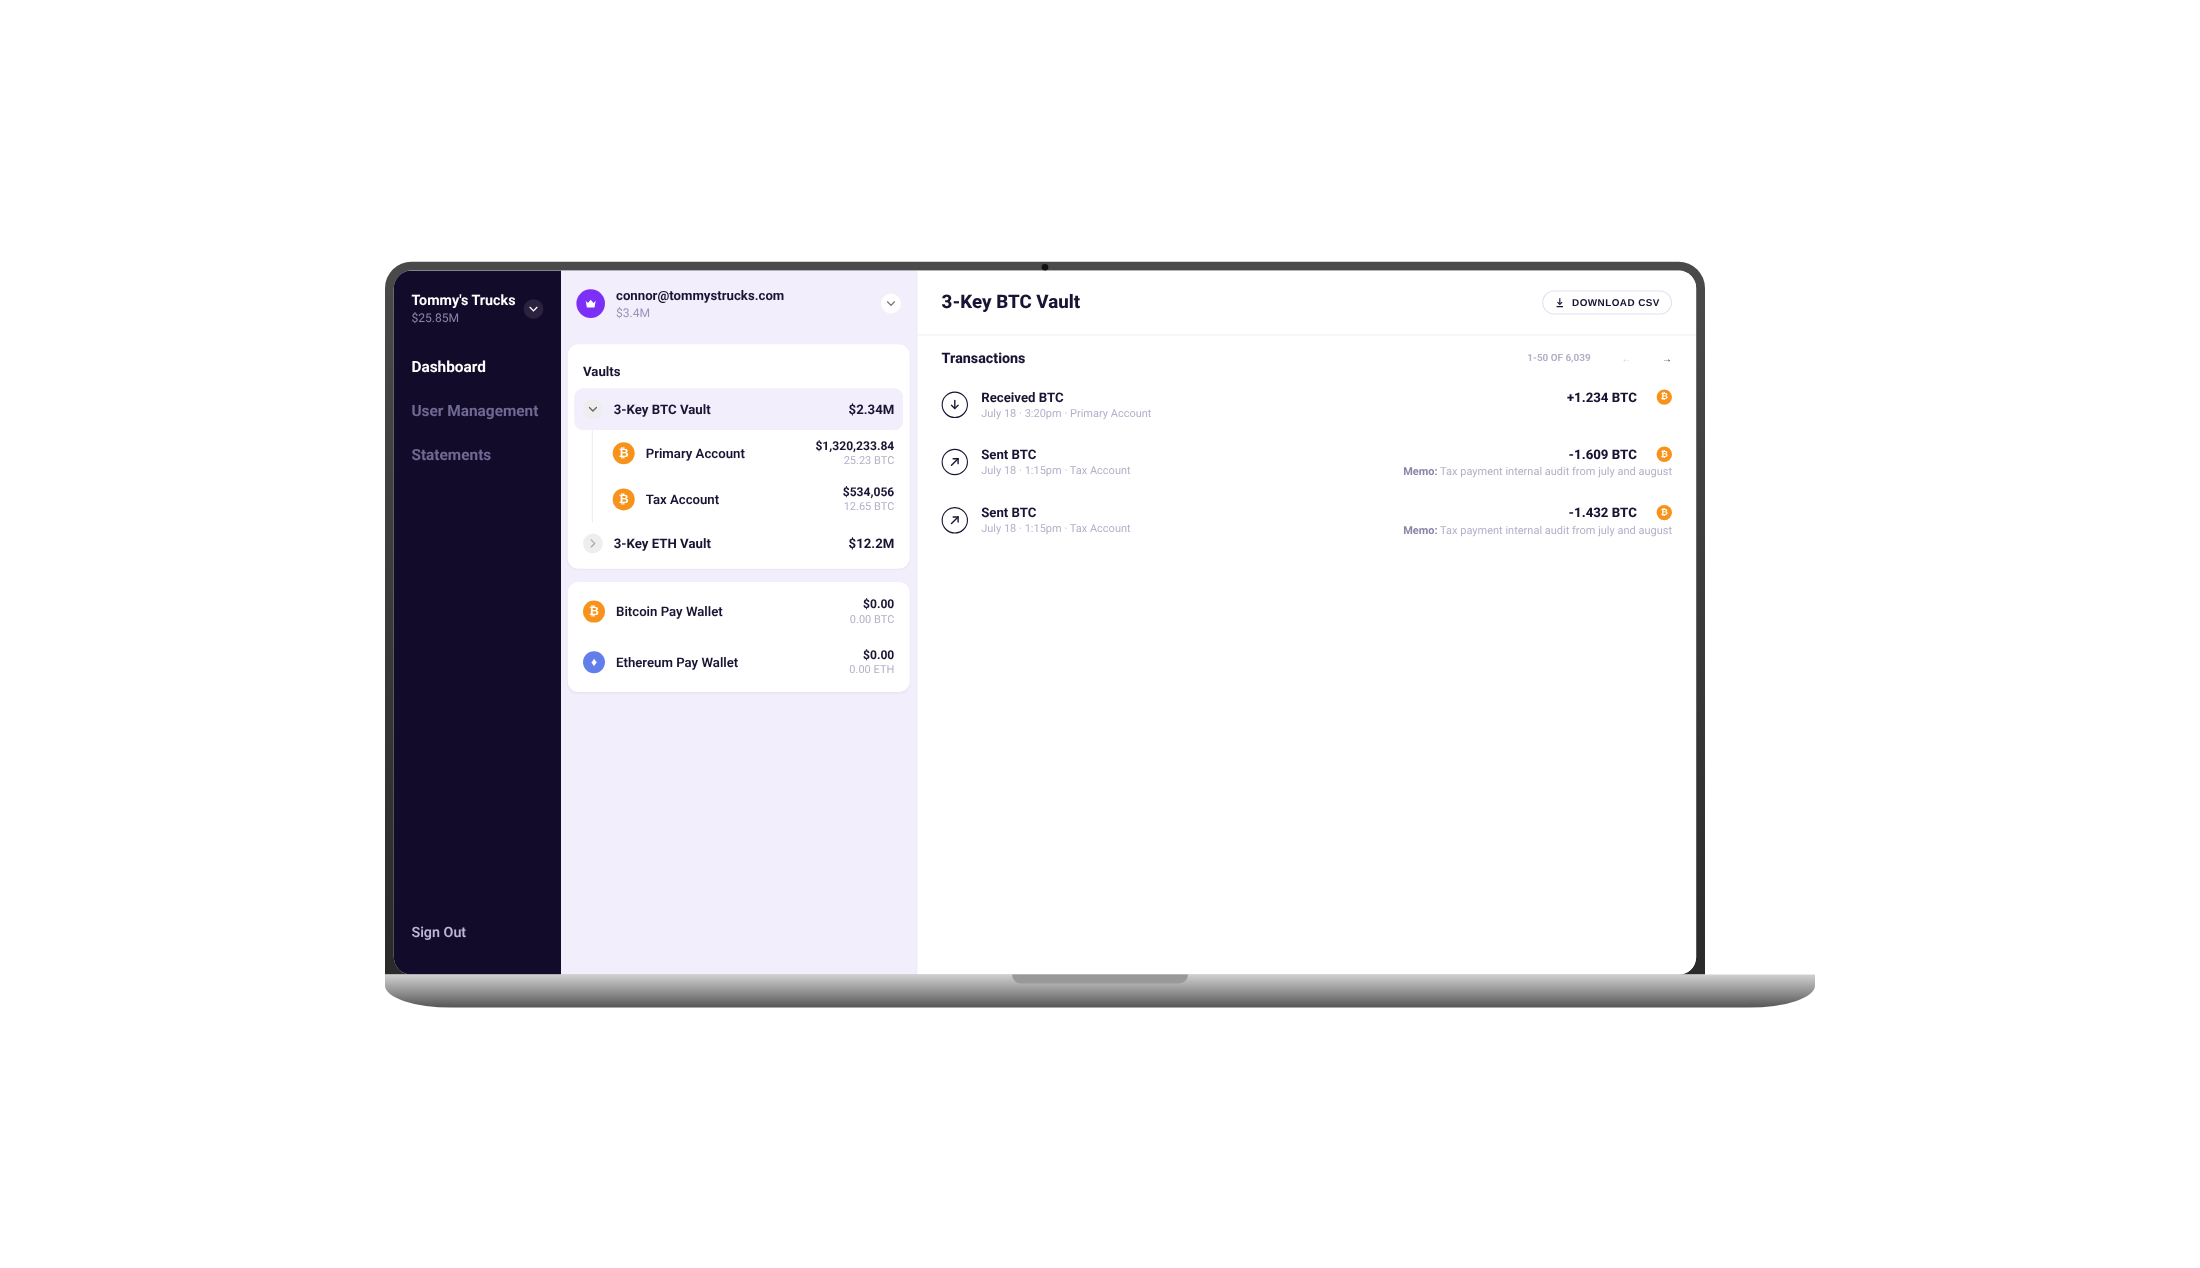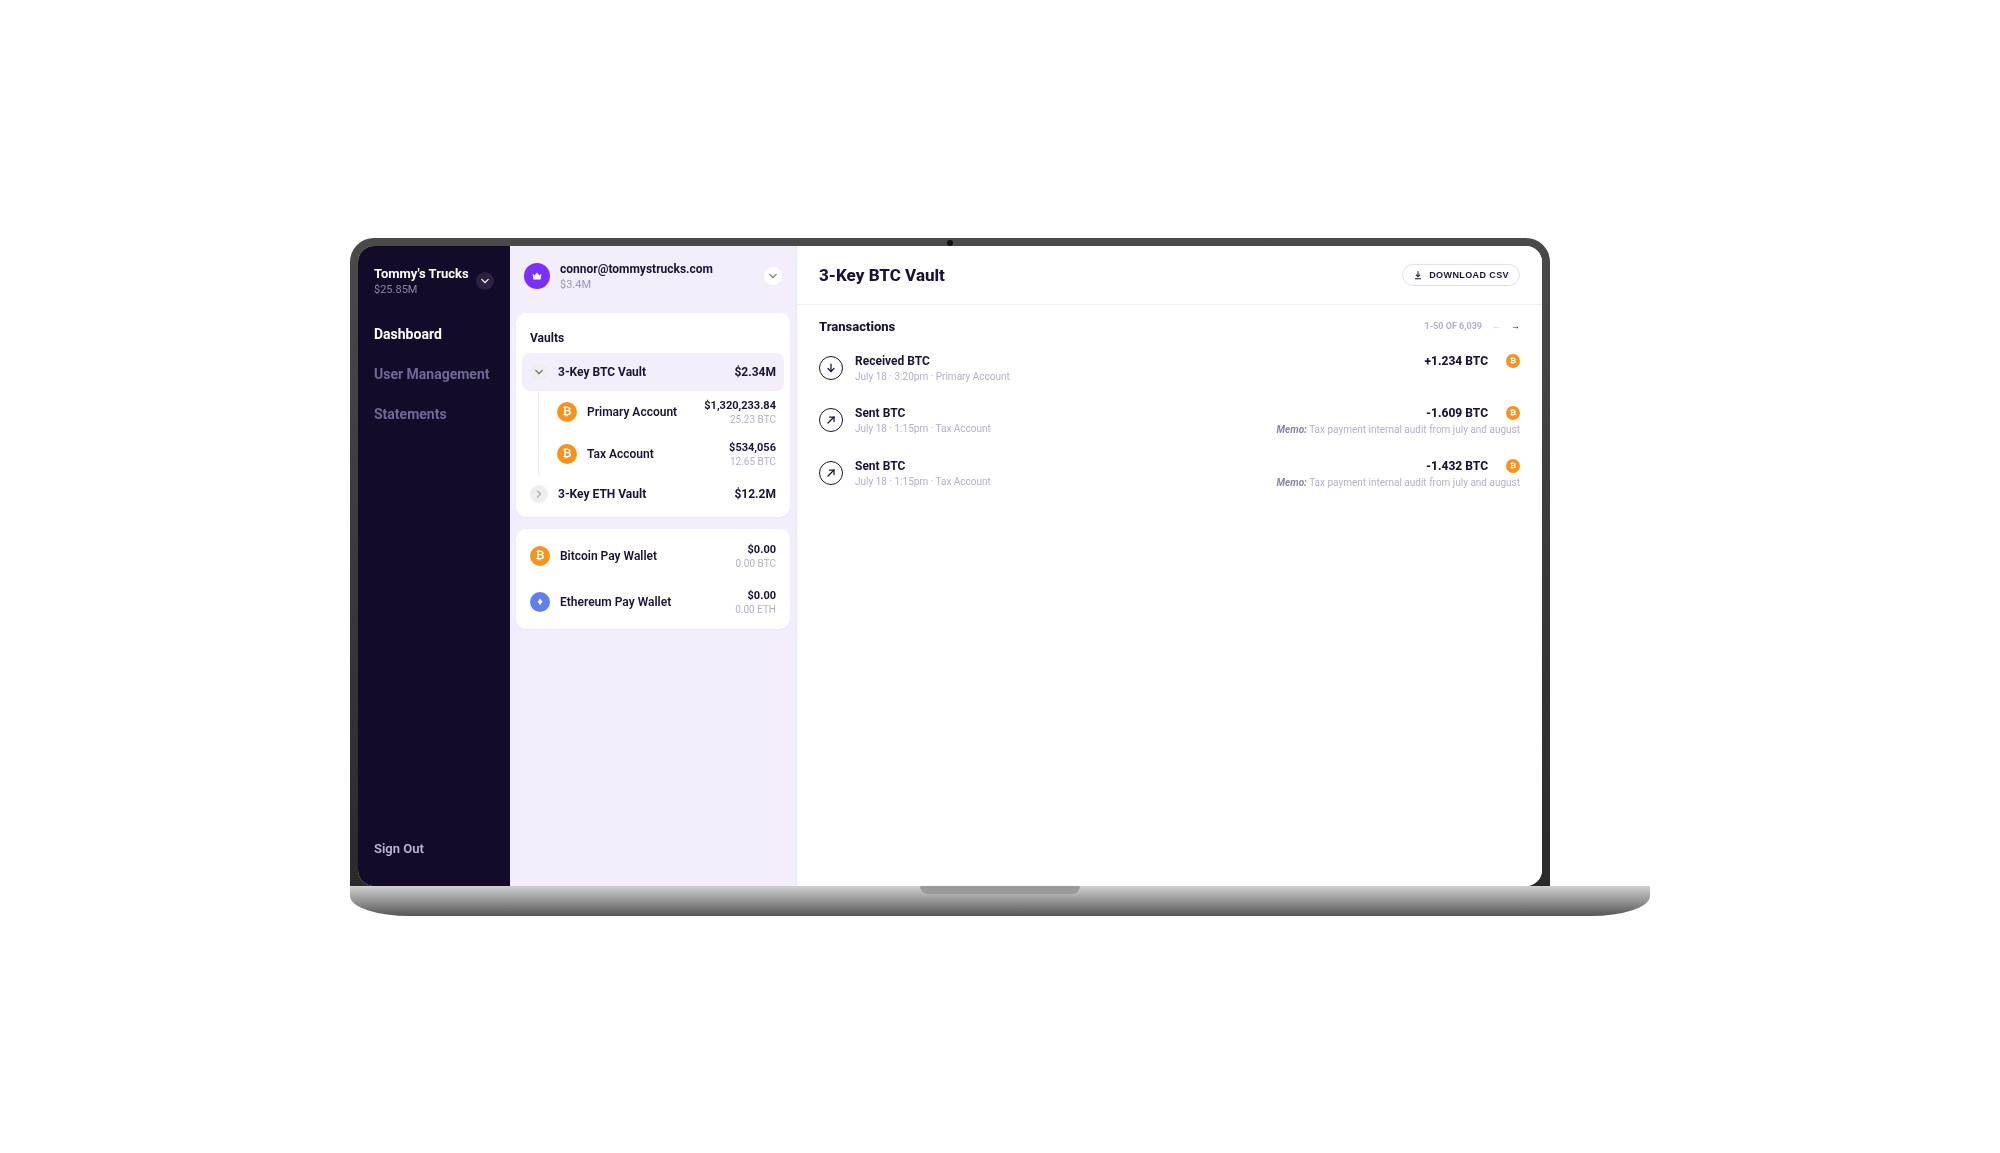--- a/index.html
+++ b/index.html
@@ -74,21 +74,21 @@
   font-size: 14px; font-weight: 700; color: #6f6994;
   padding: 10px 0; cursor: pointer;
 }
 .nav-item.active { color: #fff; }
 .signout {
   margin-top: auto; padding: 0 16px 10px;
   font-size: 13px; font-weight: 600; color: #bdb7d6; cursor: pointer;
 }
 
 .midcol {
-  width: 287px;
+  width: 324px;
   background: #f3eefc;
   display: flex;
   flex-direction: column;
   border-right: 1px solid #ece8f7;
 }
 .account-header {
   display: flex; align-items: center; gap: 10px;
   padding: 16px 14px;
 }
 .crown-badge {
@@ -156,21 +156,21 @@
   display: flex; align-items: center; gap: 6px;
   border: 1px solid #e3dff0; border-radius: 16px;
   padding: 5px 10px; font-size: 9px; font-weight: 800; letter-spacing: 0.4px;
   cursor: pointer; color: #1a1333; background: #fff;
 }
 .tx-header {
   display: flex; align-items: center; justify-content: space-between;
   padding: 14px 22px 8px;
 }
 .tx-title { font-size: 13px; font-weight: 800; color: #1a1333; }
-.pager { display: flex; align-items: center; gap: 10px; color: #b5afc9; font-size: 9px; font-weight: 700; }
+.pager { display: flex; align-items: center; gap: 28px; color: #b5afc9; font-size: 9px; font-weight: 700; }
 .pager-btn { cursor: pointer; color: #1a1333; }
 .tx-list { padding: 0 22px; }
 .tx-row {
   display: flex; align-items: flex-start; gap: 12px;
   padding: 12px 0;
 }
 .tx-icon {
   width: 24px; height: 24px; border-radius: 50%;
   border: 1.5px solid #1a1333;
   display: flex; align-items: center; justify-content: center;
@@ -180,21 +180,21 @@
 .tx-line1 { font-size: 12px; font-weight: 700; color: #1a1333; }
 .tx-line2 { font-size: 10px; color: #b5afc9; margin-top: 3px; }
 .tx-right { display: flex; align-items: center; gap: 18px; }
 .tx-amt { font-size: 12px; font-weight: 800; color: #1a1333; }
 .mini-coin {
   width: 14px; height: 14px; border-radius: 50%;
   background: #f7931a; color: #fff; font-size: 8px; font-weight: 700;
   display: flex; align-items: center; justify-content: center;
 }
 .memo-line { font-size: 10px; color: #b5afc9; margin-top: 4px; text-align: right; }
-.memo-label { font-weight: 700; color: #8a84a8; font-style: italic; }
+.memo-label { font-weight: 700; color: #8a84a8; }
 svg { display: block; }
 </style>
 </head>
 <body>
 
 <div>
 <div class="laptop-frame">
   <div class="laptop-notch"></div>
   <div class="screen">
 

